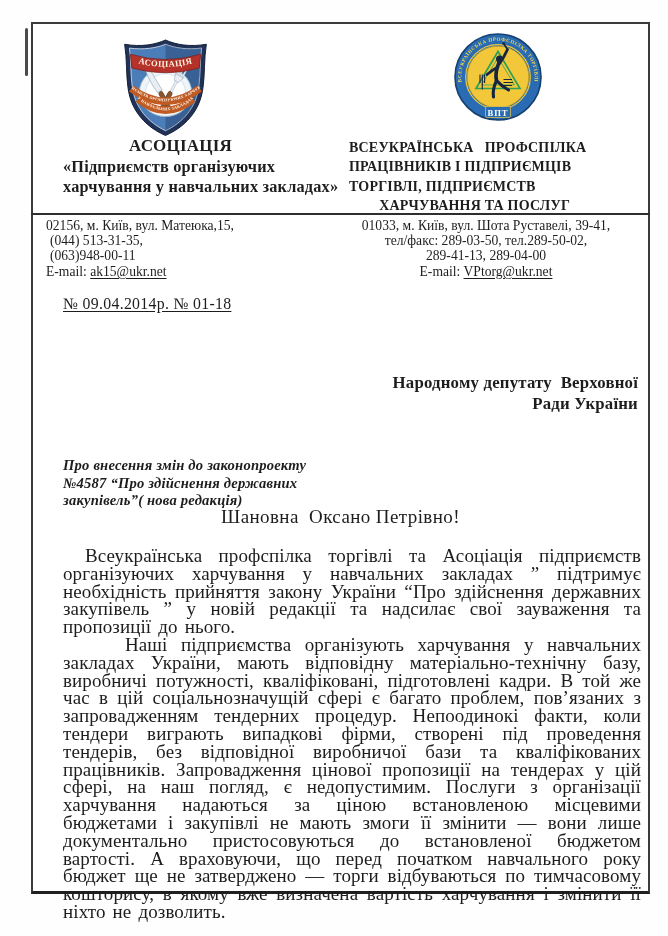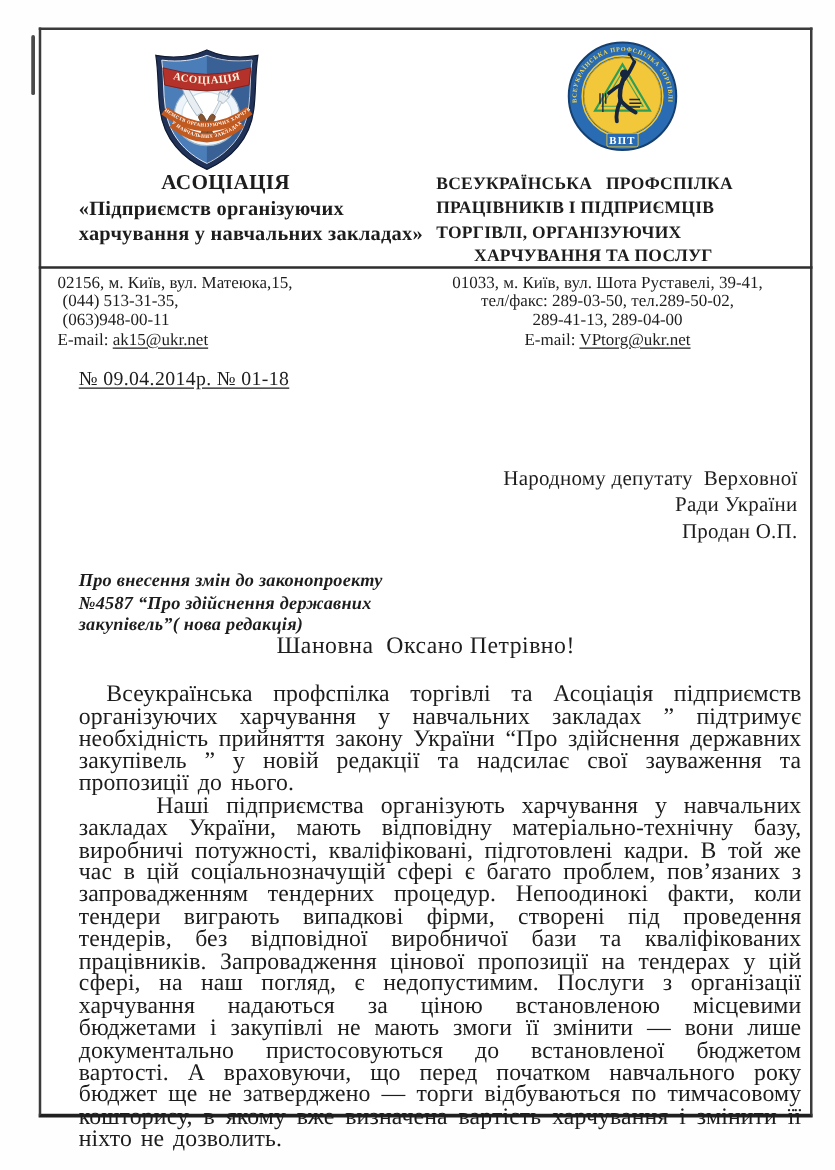--- a/index.html
+++ b/index.html
@@ -34,21 +34,21 @@
 
   .address { font-size:13.6px; line-height:15.2px; }
   .assoc-address { left:13px; top:194px; }
   .assoc-address .ind { margin-left:4px; }
   .union-address { left:312px; top:194px; width:282px; text-align:center; }
   .u { text-decoration:underline; text-underline-offset:2px; }
 
   .ref { left:30px; top:271px; font-size:15.8px; letter-spacing:.3px; }
   .ref .u { padding-right:8px; }
 
-  .recipient { right:10px; top:349px; text-align:right; font-weight:normal; font-size:16.8px; line-height:20.8px; letter-spacing:.2px; }
+  .recipient { right:10px; top:349px; text-align:right; font-weight:bold; font-size:16.8px; line-height:20.8px; letter-spacing:.2px; }
 
   .subject { left:30px; top:433px; font-weight:bold; font-style:italic; font-size:14.6px; line-height:17.6px; letter-spacing:.2px; }
 
   .salutation { left:0; right:0; top:482px; text-align:center; font-weight:normal; font-size:19px; letter-spacing:.4px; }
 
   .body-text { left:30px; top:523px; width:578px; text-align:justify; font-size:19px; line-height:17.8px; word-spacing:2.2px; letter-spacing:.1px; }
   .body-text p { margin:0; }
   .body-text .p1 { text-indent:22px; }
   .body-text .p2 { text-indent:62px; }
 </style>
@@ -127,21 +127,21 @@
 
     <div class="assoc-title">
       <div class="l1">АСОЦІАЦІЯ</div>
       <div>«Підприємств організуючих</div>
       <div>харчування у навчальних закладах»</div>
     </div>
 
     <div class="union-title">
       <div>ВСЕУКРАЇНСЬКА&nbsp;&nbsp; ПРОФСПІЛКА</div>
       <div>ПРАЦІВНИКІВ І ПІДПРИЄМЦІВ</div>
-      <div>ТОРГІВЛІ, ОРГАНІЗУЮЧИХ</div>
+      <div>ТОРГІВЛІ, ПІДПРИЄМСТВ</div>
       <div class="l4">ХАРЧУВАННЯ ТА ПОСЛУГ</div>
     </div>
 
     <div class="rule"></div>
 
     <div class="address assoc-address">
       <div>02156, м. Київ, вул. Матеюка,15,</div>
       <div class="ind">(044) 513-31-35,</div>
       <div class="ind">(063)948-00-11</div>
       <div>
@@ -160,21 +160,20 @@
       </div>
     </div>
 
     <div class="ref">
       <span class="u">№ 09.04.2014р. № 01-18</span>
     </div>
 
     <div class="recipient">
       <div>Народному депутату&nbsp; Верховної</div>
       <div>Ради України</div>
-      <div>Продан О.П.</div>
     </div>
 
     <div class="subject">
       <div>Про внесення змін до законопроекту</div>
       <div>№4587 “Про здійснення державних</div>
       <div>закупівель”( нова редакція)</div>
     </div>
 
     <div class="salutation">Шановна&nbsp; Оксано Петрівно!</div>
 

